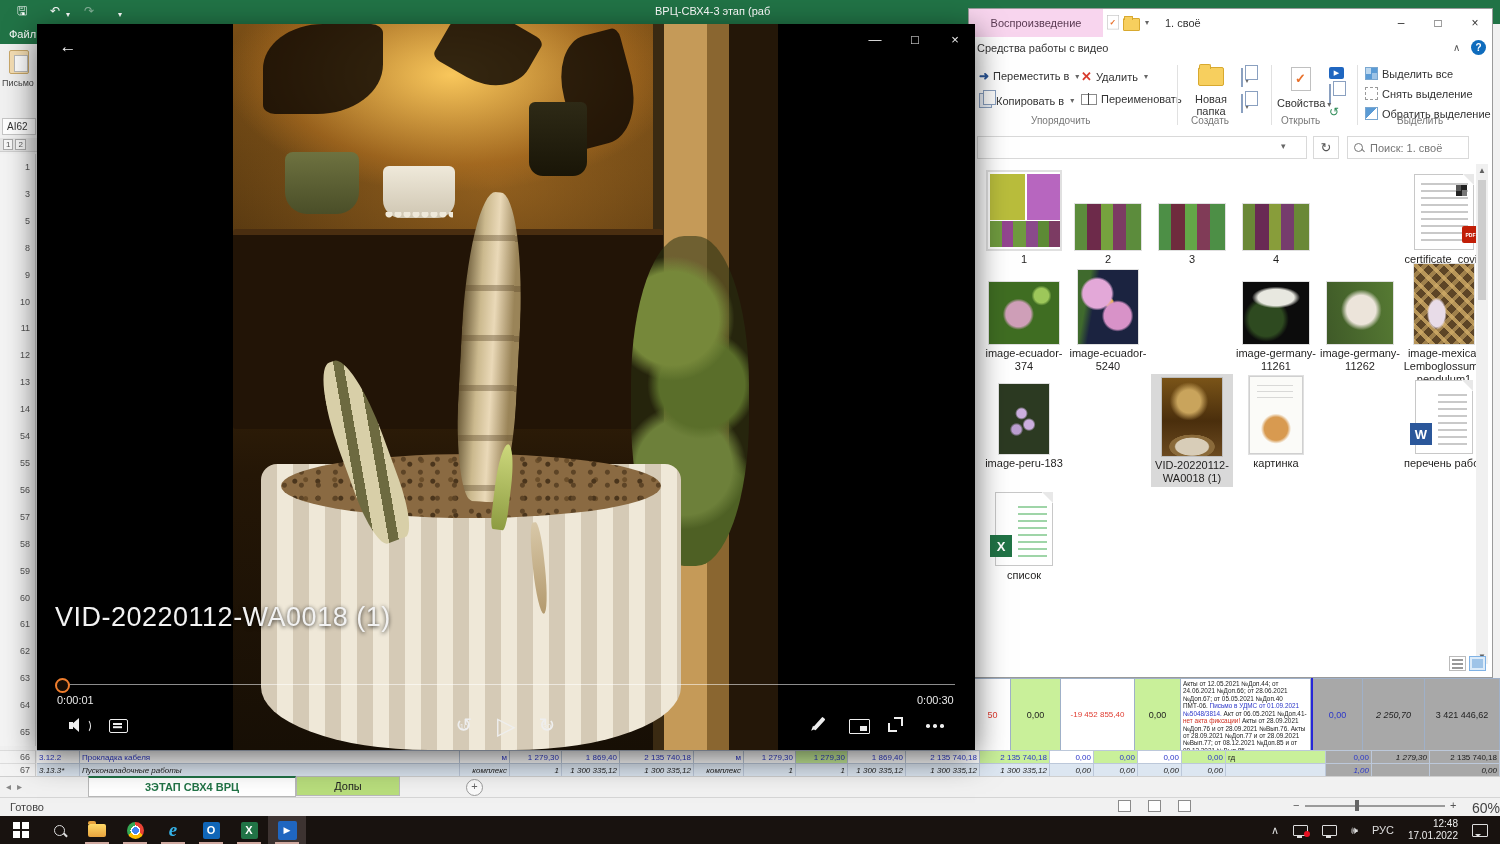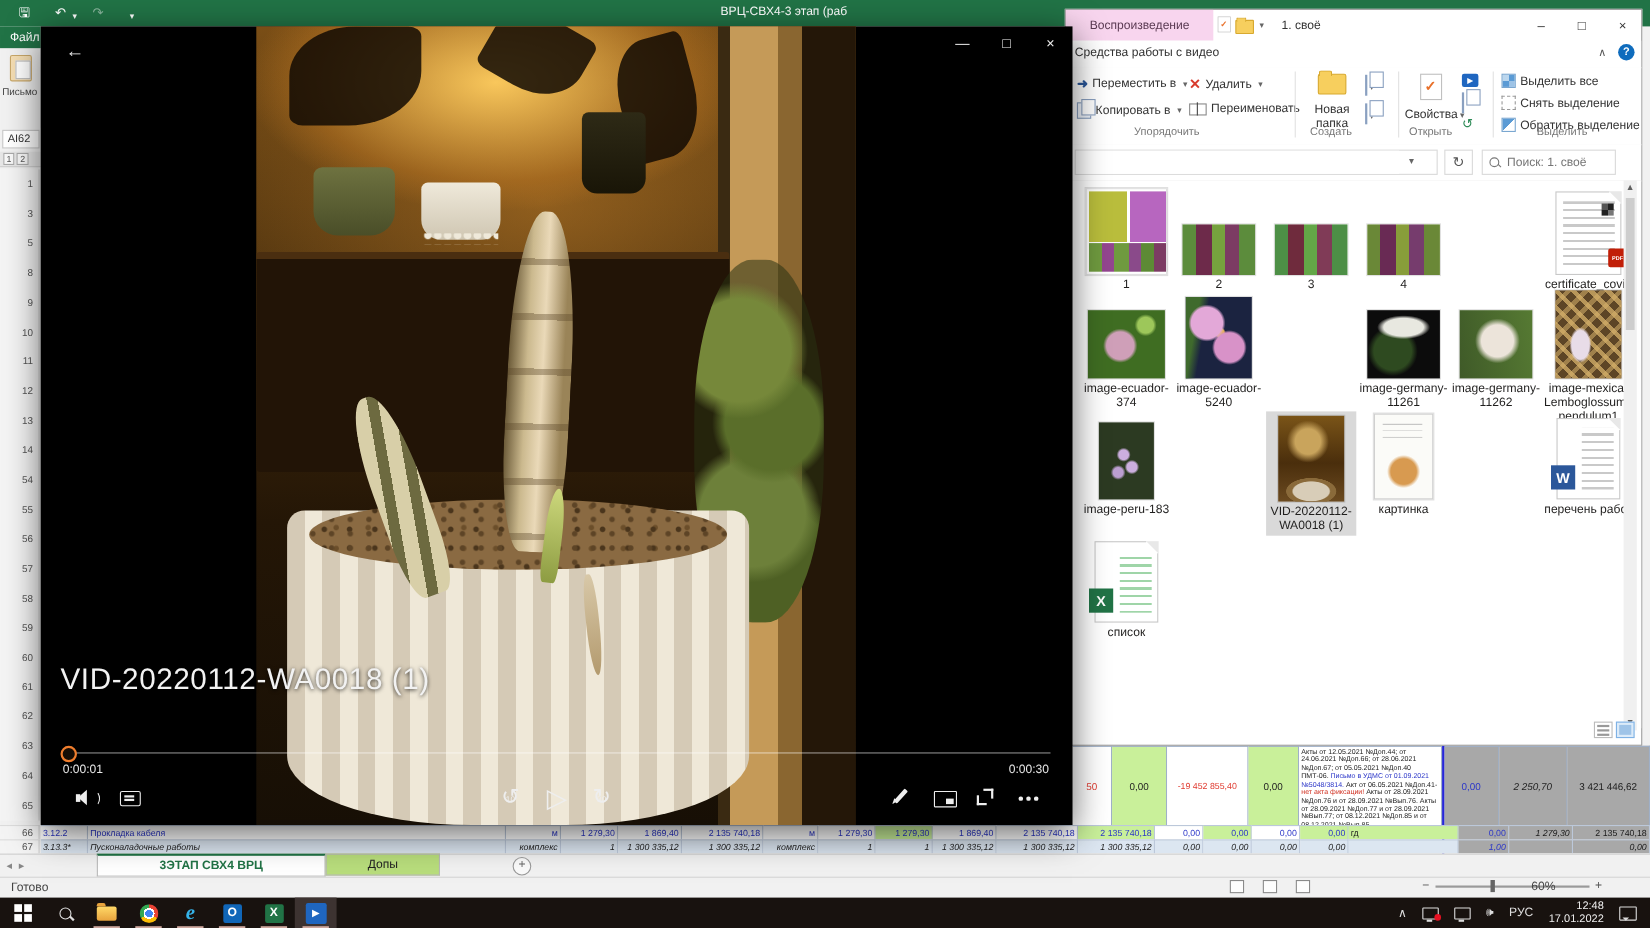--- a/index.html
+++ b/index.html
@@ -375,21 +375,21 @@
   <div class="a xl-status">
     <span style="position:absolute;left:10px;top:3px">Готово</span>
   </div>
   <div class="a viewico" style="left:1118px"></div>
   <div class="a viewico" style="left:1148px"></div>
   <div class="a viewico" style="left:1178px"></div>
   <span class="a" style="left:1293px;top:799px;font-size:11px;color:#555">−</span>
   <div class="a zoomline" style="left:1305px;width:140px"></div>
   <div class="a zoomthumb" style="left:1355px"></div>
   <span class="a" style="left:1450px;top:799px;font-size:11px;color:#555">+</span>
-  <span class="a" style="left:1392px;top:800px;font-size:11px;color:#444">60%</span>
+  <span class="a" style="left:1472px;top:800px;font-size:14px;color:#444">60%</span>
 
   <div id="explorer" class="a">
     <div class="a ex-pinktab">
       <span>Воспроизведение</span>
     </div>
     <span class="a ex-qat" style="left:138px"><span class="sheet-check" style="display:inline-block;transform:scale(.6);transform-origin:top left"></span></span>
     <span class="a ex-qat" style="left:154px;top:9px"><span class="mini-folder" style="display:inline-block"></span></span>
     <span class="a ex-qat" style="left:176px;top:9px;font-size:8px">▾</span>
     <span class="a ex-title" style="left:196px">1. своё</span>
     <div class="a ex-winbtn" style="left:415px">–</div>

